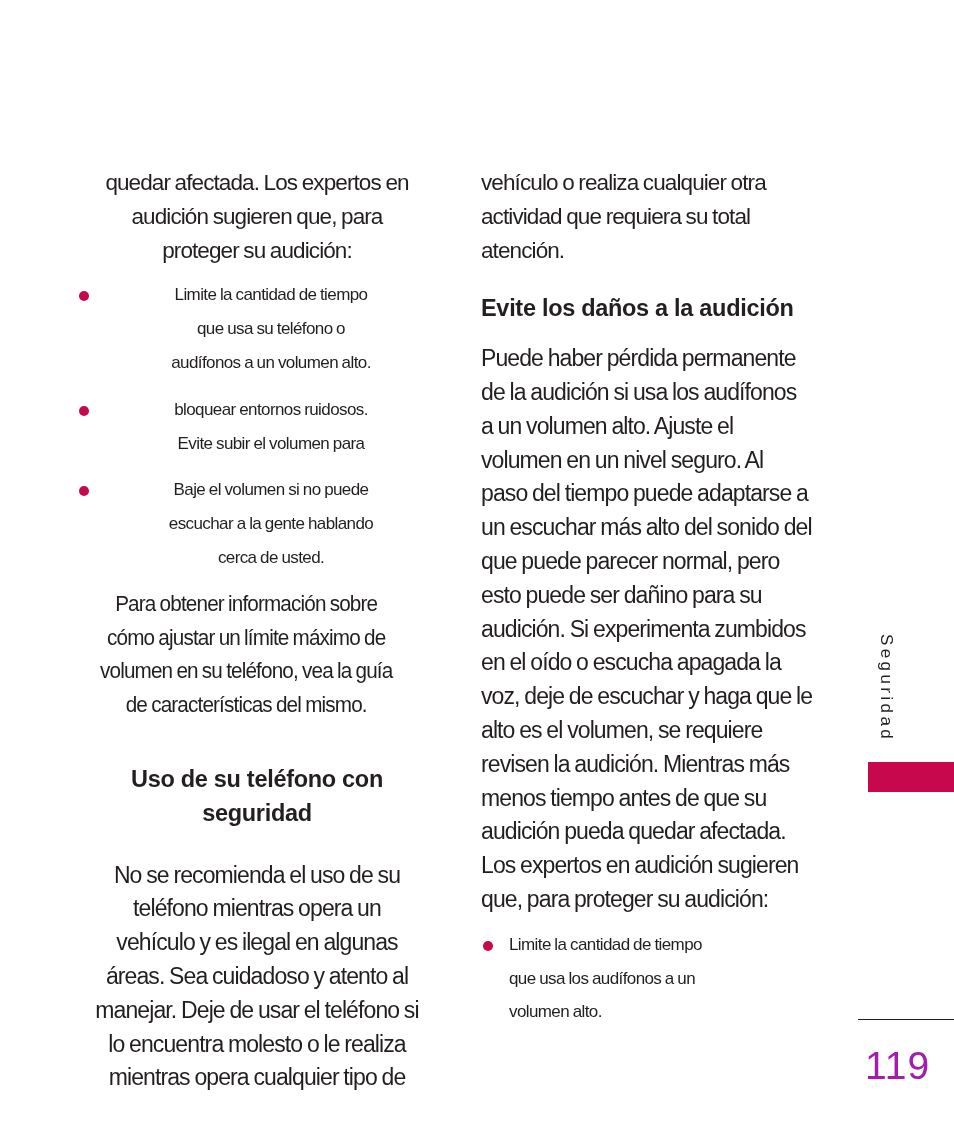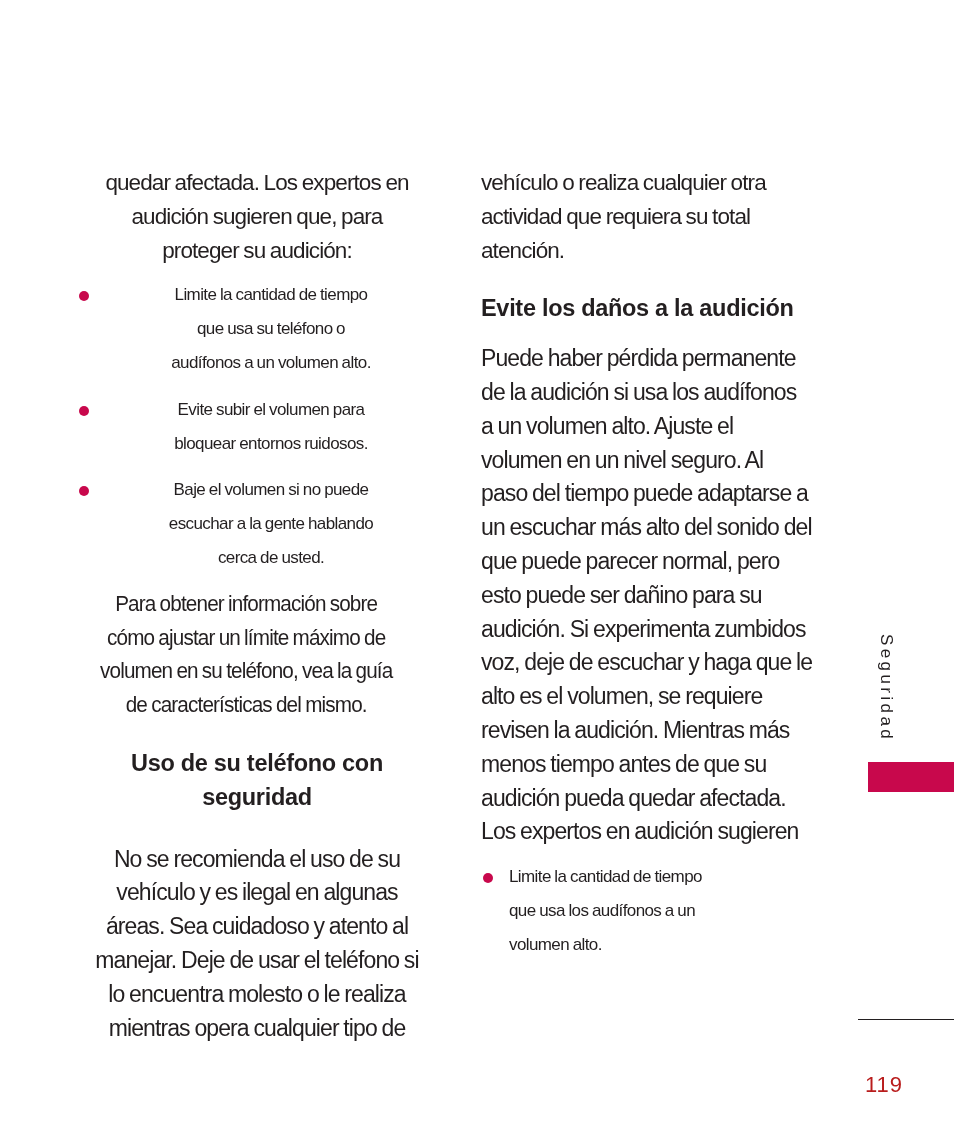--- a/index.html
+++ b/index.html
@@ -83,24 +83,24 @@
       position: absolute;
       left: 858px;
       top: 1019px;
       width: 96px;
       height: 0;
       border-top: 1.5px solid #231f20;
     }
     .page-num {
       position: absolute;
       left: 865px;
-      top: 1072px;
-      font-size: 22px;
+      top: 1044px;
+      font-size: 39px;
       letter-spacing: 1px;
-      color: #b91c1c;
+      color: #a21caf;
     }
   </style>
 </head>
 <body style="color: rgb(35, 31, 32);">
 
 <div class="col col-left">
   <p class="body-lg condensed" style="font-size:22.5px;">
     <span class="line">quedar afectada. Los expertos en</span>
     <span class="line">audición sugieren que, para</span>
     <span class="line">proteger su audición:</span>
@@ -108,45 +108,46 @@
 
   <ul class="body-lg" style="margin-top:11px;">
     <li>
       <span class="bullet accent-bg" style="background: rgb(200, 8, 76);"></span>
       <span class="line">Limite la cantidad de tiempo</span>
       <span class="line">que usa su teléfono o</span>
       <span class="line">audífonos a un volumen alto.</span>
     </li>
     <li style="margin-top:13px;">
       <span class="bullet accent-bg" style="background: rgb(200, 8, 76);"></span>
+      <span class="line">bloquear entornos ruidosos.</span>
       <span class="line">Evite subir el volumen para</span>
-      <span class="line">bloquear entornos ruidosos.</span>
     </li>
     <li style="margin-top:13px;">
       <span class="bullet accent-bg" style="background: rgb(200, 8, 76);"></span>
       <span class="line">Baje el volumen si no puede</span>
       <span class="line">escuchar a la gente hablando</span>
       <span class="line">cerca de usted.</span>
     </li>
   </ul>
 
   <p class="body-sm" style="margin-top:12px;">
     <span class="line">Para obtener información sobre</span>
     <span class="line">cómo ajustar un límite máximo de</span>
     <span class="line">volumen en su teléfono, vea la guía</span>
     <span class="line">de características del mismo.</span>
   </p>
 
-  <h2 style="margin-top:25px;">
+  <h2 style="margin-top:41px;">
     <span class="line">Uso de su teléfono con</span>
     <span class="line">seguridad</span>
   </h2>
 
   <p class="body-lg condensed" style="margin-top:28px; font-size:23px;">
     <span class="line">No se recomienda el uso de su</span>
+    <span class="line">teléfono mientras opera un</span>
     <span class="line">vehículo y es ilegal en algunas</span>
     <span class="line">áreas. Sea cuidadoso y atento al</span>
     <span class="line">manejar.  Deje de usar el teléfono si</span>
     <span class="line">lo encuentra molesto o le realiza</span>
     <span class="line">mientras opera cualquier tipo de</span>
   </p>
 </div>
 
 <div class="col col-right">
   <p class="body-lg condensed" style="font-size:22.5px;">
@@ -162,26 +163,28 @@
   <p class="body-lg condensed" style="margin-top:16px; font-size:23px;">
     <span class="line">Puede haber pérdida permanente</span>
     <span class="line">de la audición si usa los audífonos</span>
     <span class="line">a un volumen alto.  Ajuste el</span>
     <span class="line">volumen en un nivel seguro.  Al</span>
     <span class="line">paso del tiempo puede adaptarse a</span>
     <span class="line">un escuchar más alto del sonido del</span>
     <span class="line">que puede parecer normal, pero</span>
     <span class="line">esto puede ser dañino para su</span>
     <span class="line">audición. Si experimenta zumbidos</span>
+    <span class="line">en el oído o escucha apagada la</span>
     <span class="line">voz, deje de escuchar y haga que le</span>
     <span class="line">alto es el volumen, se requiere</span>
     <span class="line">revisen la audición. Mientras más</span>
     <span class="line">menos tiempo antes de que su</span>
     <span class="line">audición pueda quedar afectada.</span>
     <span class="line">Los expertos en audición sugieren</span>
+    <span class="line">que, para proteger su audición:</span>
   </p>
 
   <ul class="body-lg" style="margin-top:11px;">
     <li>
       <span class="bullet accent-bg" style="background: rgb(200, 8, 76);"></span>
       <span class="line">Limite la cantidad de tiempo</span>
       <span class="line">que usa los audífonos a un</span>
       <span class="line">volumen alto.</span>
     </li>
   </ul>

